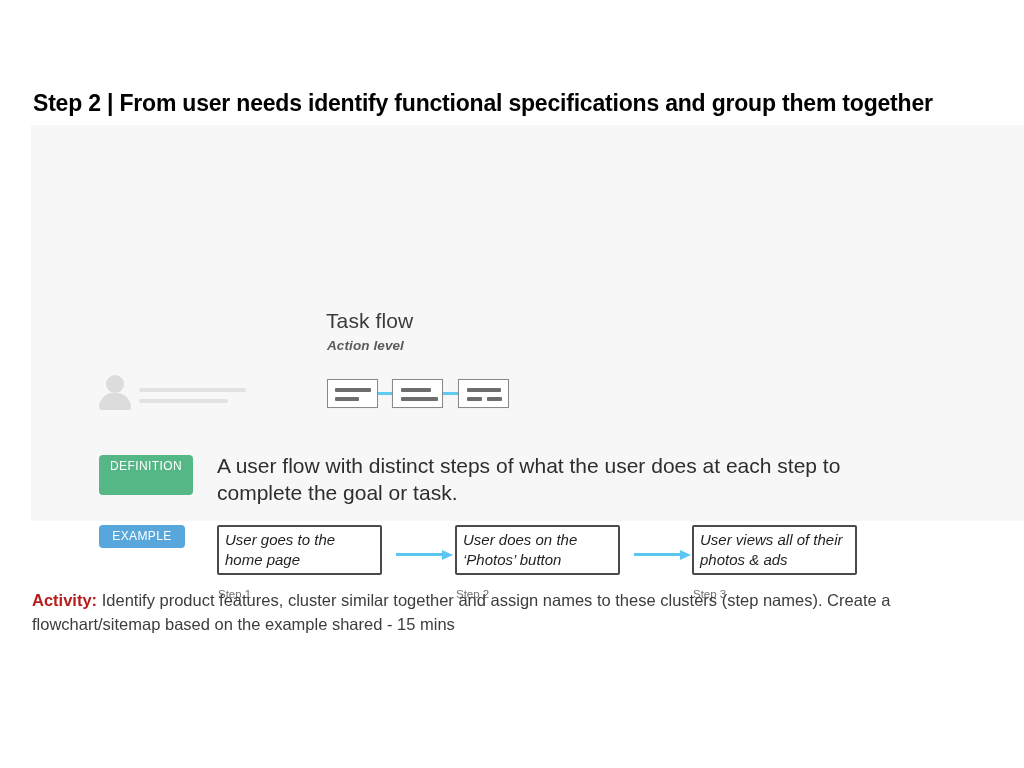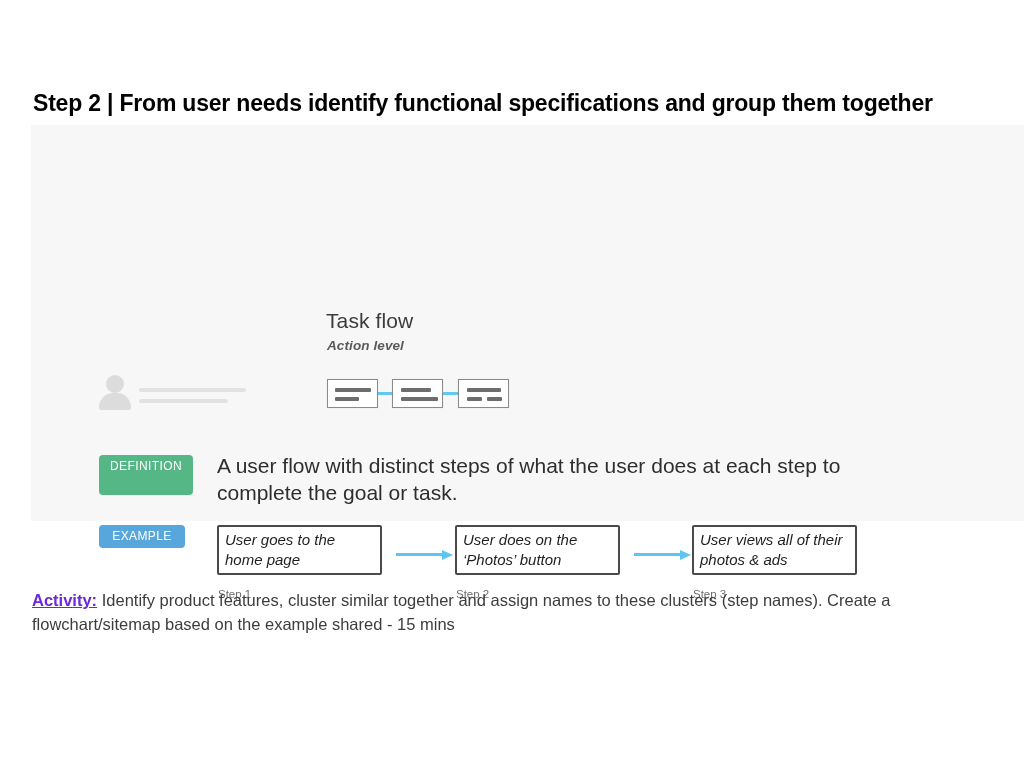--- a/index.html
+++ b/index.html
@@ -218,23 +218,22 @@
   .activity {
     position: absolute;
     left: 32px;
     top: 589px;
     width: 950px;
     font-size: 16.5px;
     line-height: 23.5px;
     color: #3d3d3d;
   }
   .activity .label {
-    color: #6d28d9;
+    color: #b91c1c;
     font-weight: bold;
-    text-decoration: underline;
   }
 </style>
 </head>
 <body>
 
 <div class="slide-title">Step 2 | From user needs identify functional specifications and group them together</div>
 
 <div class="panel">
 
   <div class="tf-heading">Task flow</div>

